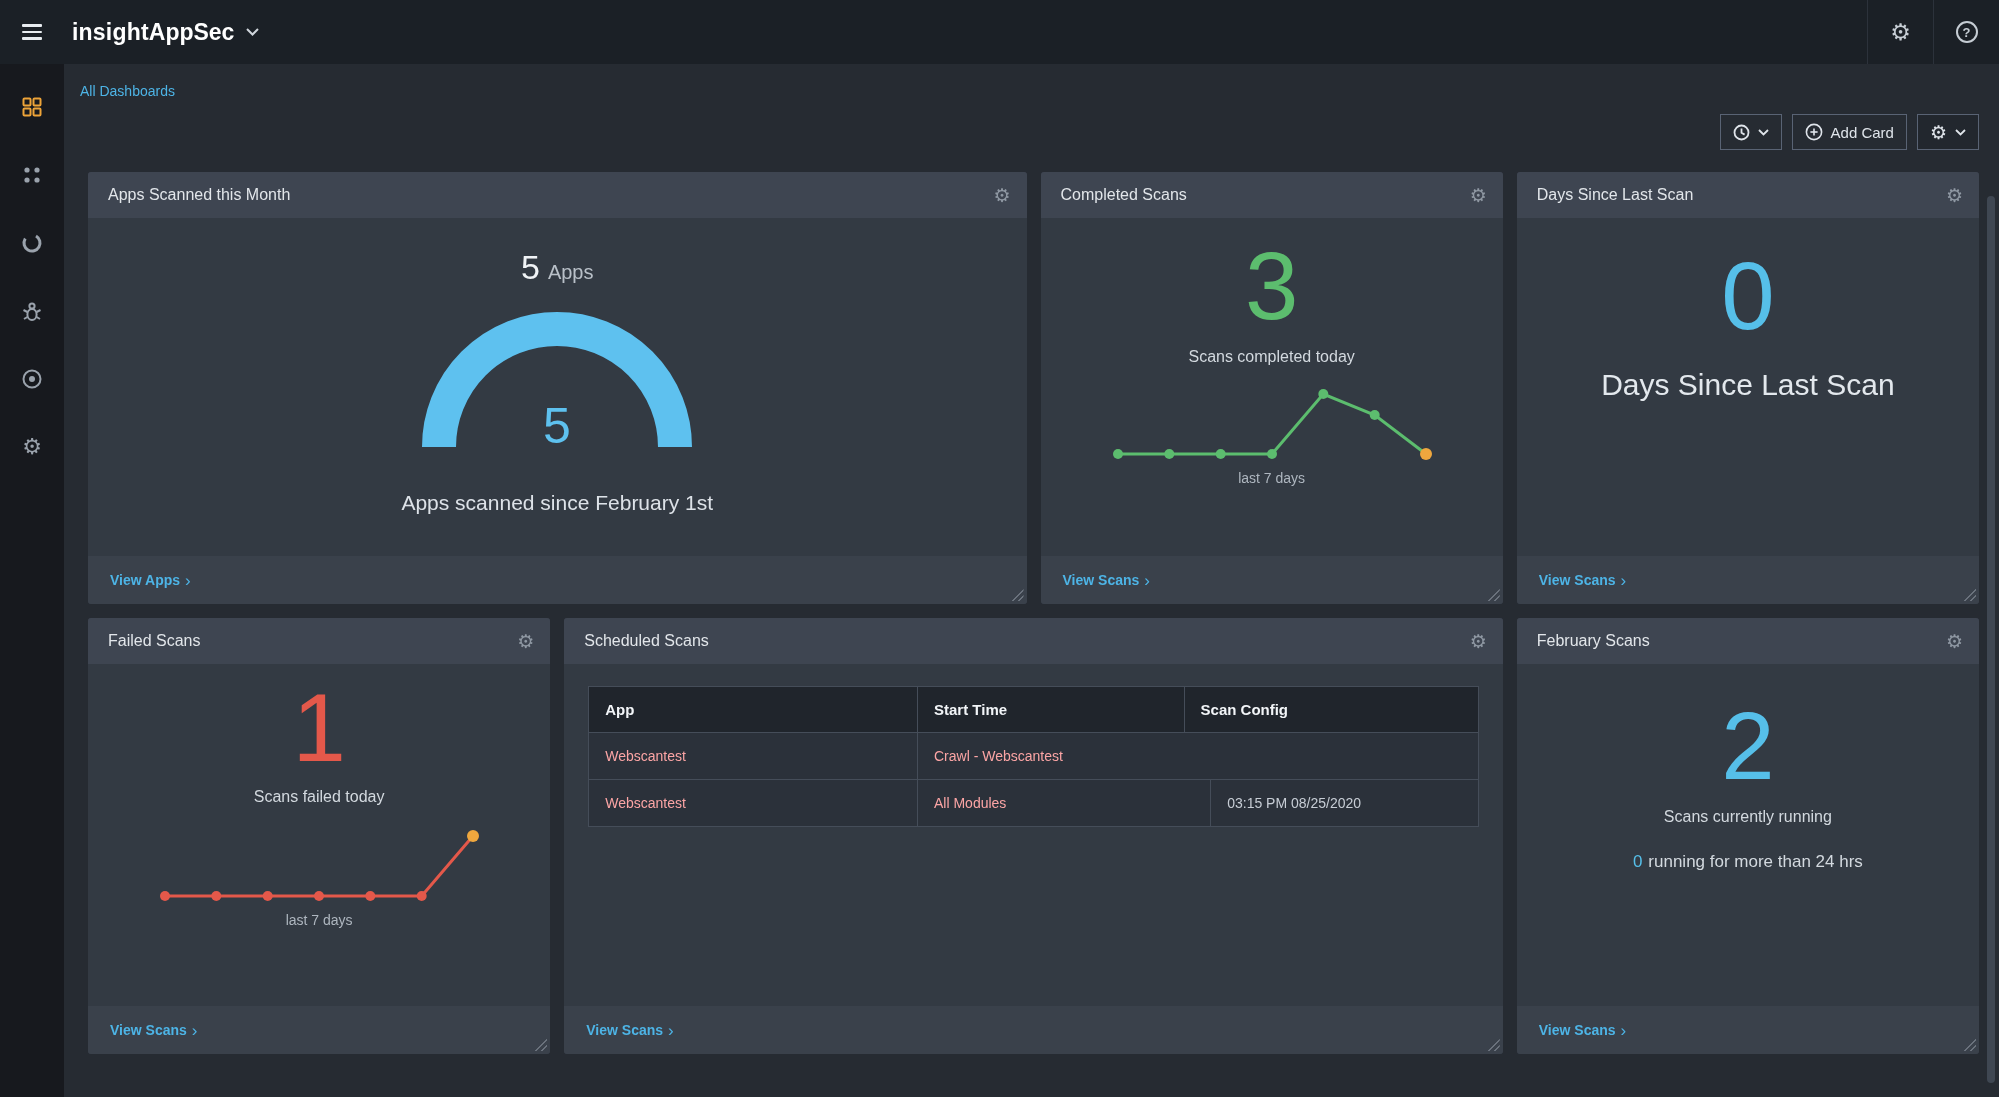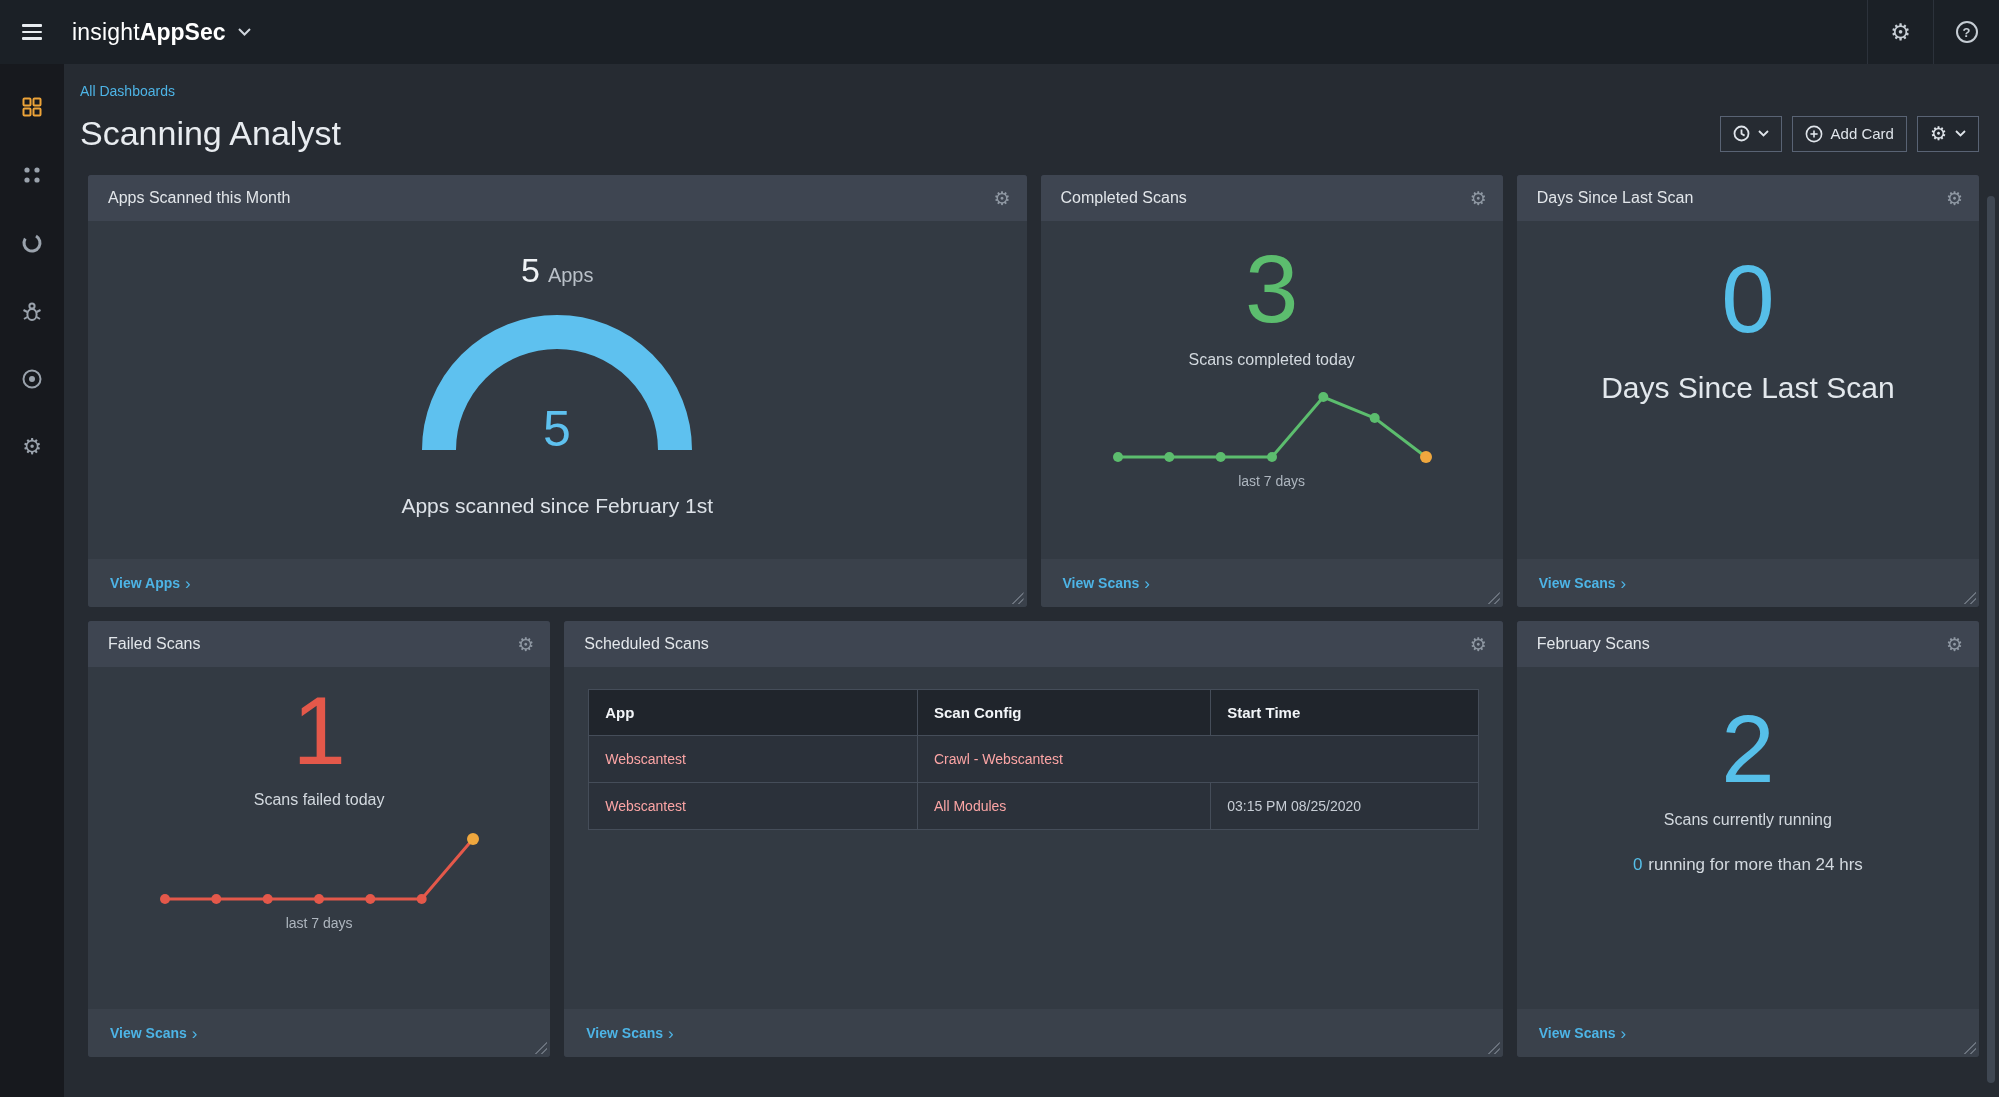--- a/index.html
+++ b/index.html
@@ -5,21 +5,21 @@
   * { margin:0; padding:0; box-sizing:border-box; }
   html,body { width:1999px; height:1097px; overflow:hidden; background:#262b32;
     font-family:"Liberation Sans","DejaVu Sans",sans-serif; }
 
   
   .topbar { height:64px; background:#1b2026; display:flex; align-items:stretch; }
   .hamburger-wrap { width:64px; display:flex; align-items:center; justify-content:center; cursor:pointer; }
   .bars { display:flex; flex-direction:column; gap:4px; }
   .bars span { display:block; width:20px; height:2.5px; background:#e8ecf0; border-radius:1px; }
   .brand { display:flex; align-items:center; gap:12px; color:#ffffff; font-size:23px; padding-left:8px; cursor:default; }
-  .brand .light { font-weight:400; letter-spacing:.2px; }
+  .brand .light { font-weight:700; letter-spacing:.2px; }
   .brand .bold { font-weight:700; }
   .chev-down { color:#cfd5dc; display:flex; align-items:center; }
   .topbar-right { margin-left:auto; display:flex; align-items:stretch; }
   .tb-section { display:flex; align-items:center; justify-content:center; width:66px;
     border-left:1px solid #2c323b; cursor:pointer; color:#c6cdd4; }
   .tb-gear { font-size:23px; line-height:1; }
   .help-circle { width:22px; height:22px; border:2px solid #c6cdd4; border-radius:50%;
     display:flex; align-items:center; justify-content:center; font-size:13px; font-weight:700; color:#c6cdd4; }
   .tb-user { width:auto; padding:0 26px; gap:12px; color:#dfe4ea; font-weight:700; font-size:16px; }
 
@@ -169,21 +169,20 @@
     </div>
     <div class="side-item">
       <span>⚙</span>
     </div>
   </nav>
 
   <main class="content">
     <a class="breadcrumb">All Dashboards</a>
 
     <div class="title-row">
-      <h1>Scanning Analyst</h1>
       <div class="actions">
         <button class="btn">
           <svg width="17" height="17" viewBox="0 0 17 17">
             <circle cx="8.5" cy="8.5" r="7" fill="none" stroke="#dfe4ea" stroke-width="1.8"></circle>
             <polyline points="8.5,4.5 8.5,8.8 11.6,10.6" fill="none" stroke="#dfe4ea" stroke-width="1.8"></polyline>
           </svg>
           <svg width="11" height="7" viewBox="0 0 11 7">
             <polyline points="1,1 5.5,5.5 10,1" fill="none" stroke="#dfe4ea" stroke-width="1.8"></polyline>
           </svg>
         </button>
@@ -309,22 +308,22 @@
 
       <section class="card span2">
         <div class="card-head">
           <span class="card-title">Scheduled Scans</span>
           <span class="head-gear">⚙</span>
         </div>
         <div class="card-body" style="align-items:flex-end">
           <div class="table">
               <div class="t-head">
                 <div class="t-hcell c0">App</div>
+                <div class="t-hcell c2">Start Time</div>
                 <div class="t-hcell c1">Scan Config</div>
-                <div class="t-hcell c2">Start Time</div>
               </div>
               <div class="t-row">
                 <div class="t-cell c0 t-link">Webscantest</div>
                 <div class="t-cell c1 t-link">Crawl - Webscantest</div>
               </div>
               <div class="t-row">
                 <div class="t-cell c0 t-link">Webscantest</div>
                 <div class="t-cell c1 t-link">All Modules</div>
                 <div class="t-cell c2">03:15 PM 08/25/2020</div>
               </div>

